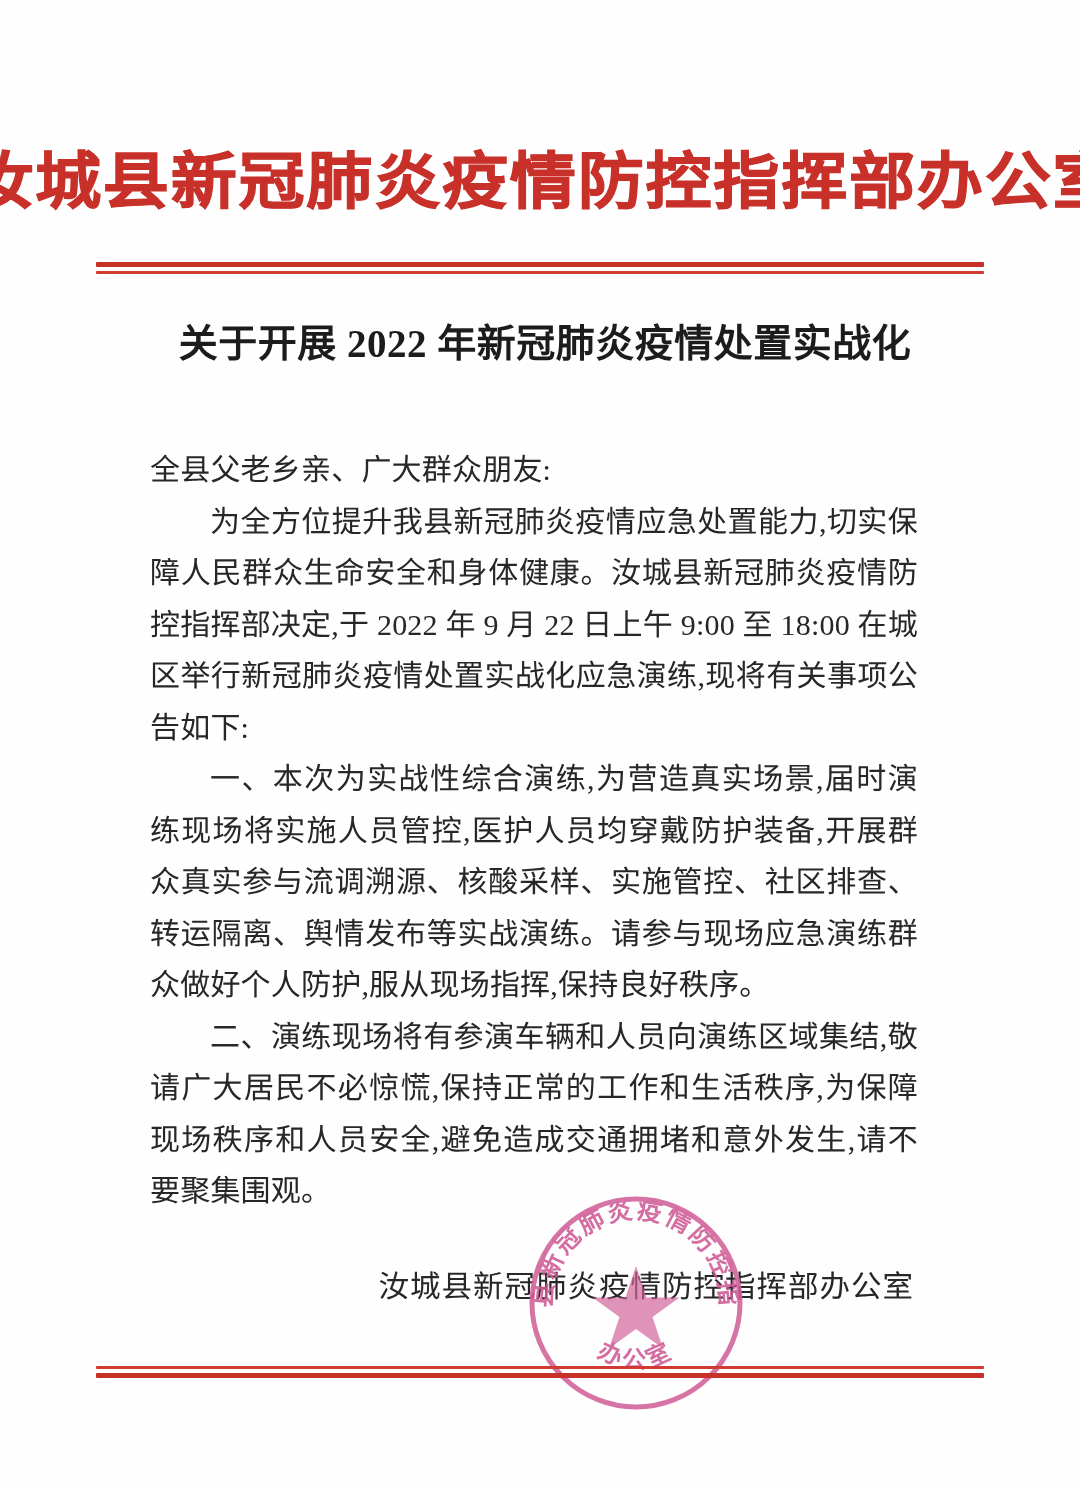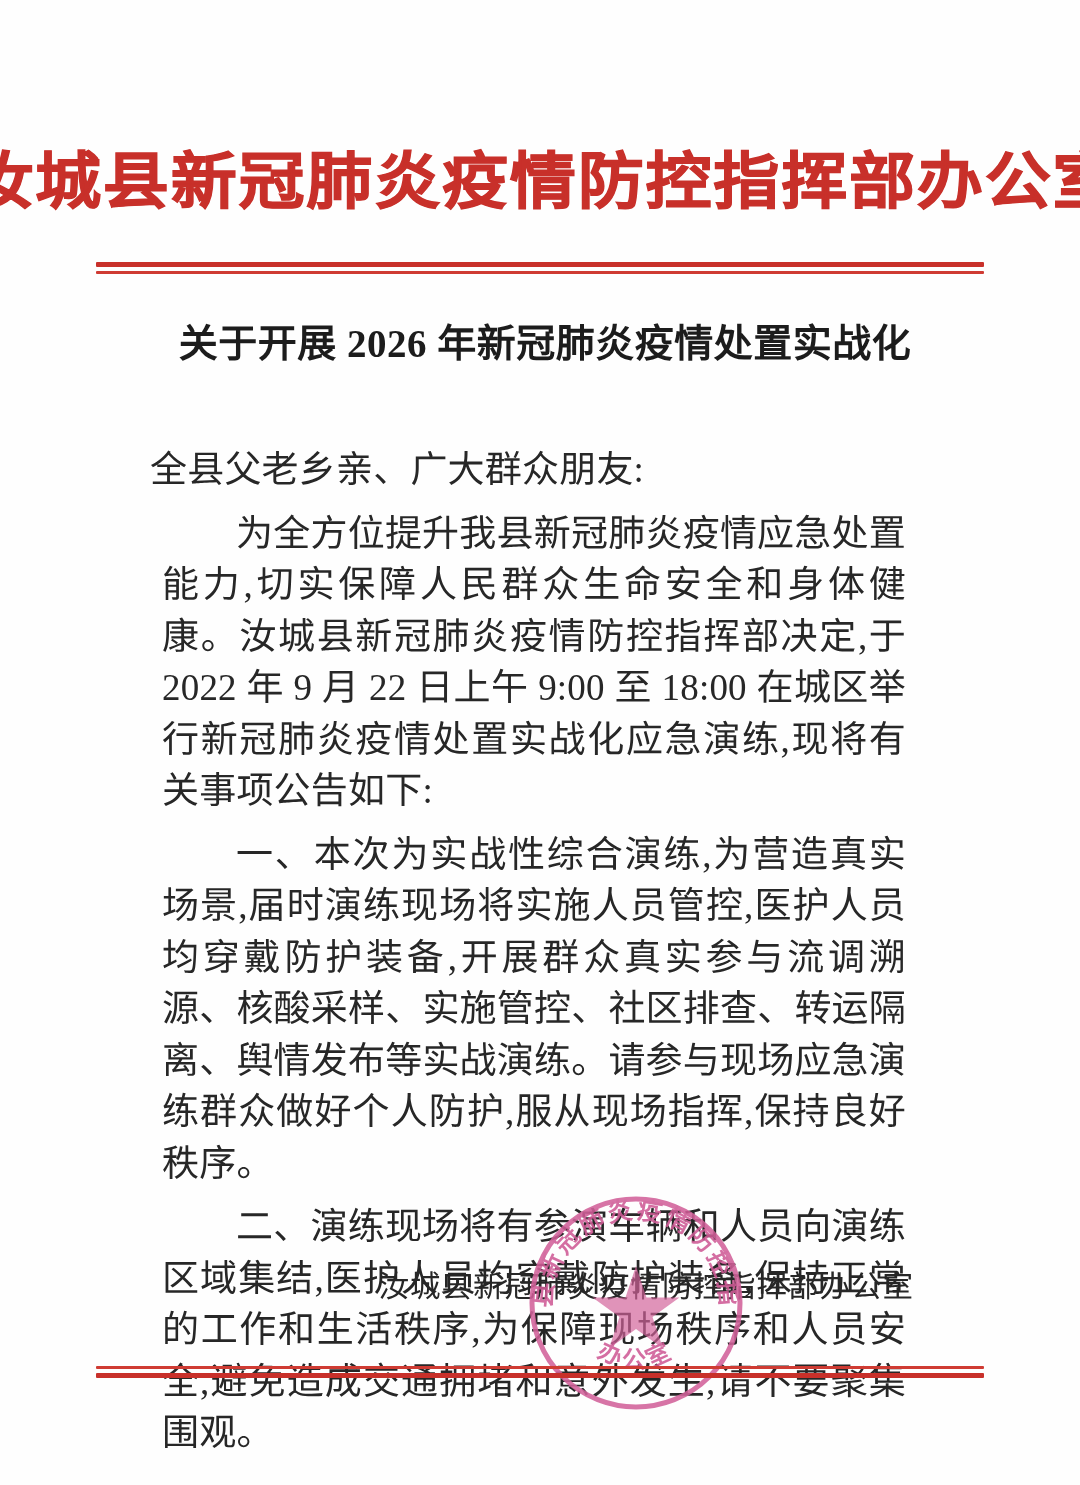--- a/index.html
+++ b/index.html
@@ -81,34 +81,34 @@
   .doc-title .tline { display: block; }
 
   
   .body-block {
     position: absolute;
     top: 444px;
     left: 150px;
     width: 768px;
     color: #272727;
     font-family: "Liberation Serif", "DejaVu Serif", serif;
-    font-size: 37px;
+    font-size: 30px;
     line-height: 51.5px;
     text-align: justify;
     text-justify: inter-character;
     letter-spacing: 0.2px;
   }
 
   .salutation {
     margin: 0 0 0 0;
     text-indent: 0;
   }
 
   .para {
-    margin: 12px;
+    margin: 0;
     text-indent: 2em;
   }
 
   
   .signoff {
     position: absolute;
     top: 1262px;
     left: 150px;
     width: 768px;
     color: #272727;
@@ -171,28 +171,28 @@
     <span class="letterhead-title">汝城县新冠肺炎疫情防控指挥部办公室</span>
   </div>
 
   <div class="rule-top">
     <div class="bar-thick"></div>
     <div class="bar-gap"></div>
     <div class="bar-thin"></div>
   </div>
 
   <div class="doc-title">
-    <span class="tline">关于开展 2026 年新冠肺炎疫情处置实战化</span>
+    <span class="tline">关于开展 2022 年新冠肺炎疫情处置实战化</span>
   </div>
 
   <div class="body-block">
     <p class="salutation">全县父老乡亲、广大群众朋友:</p>
     <p class="para">为全方位提升我县新冠肺炎疫情应急处置能力,切实保障人民群众生命安全和身体健康。汝城县新冠肺炎疫情防控指挥部决定,于 2022 年 9 月 22 日上午 9:00 至 18:00 在城区举行新冠肺炎疫情处置实战化应急演练,现将有关事项公告如下:</p>
     <p class="para">一、本次为实战性综合演练,为营造真实场景,届时演练现场将实施人员管控,医护人员均穿戴防护装备,开展群众真实参与流调溯源、核酸采样、实施管控、社区排查、转运隔离、舆情发布等实战演练。请参与现场应急演练群众做好个人防护,服从现场指挥,保持良好秩序。</p>
-    <p class="para">二、演练现场将有参演车辆和人员向演练区域集结,医护人员均穿戴防护装备,保持正常的工作和生活秩序,为保障现场秩序和人员安全,避免造成交通拥堵和意外发生,请不要聚集围观。</p>
+    <p class="para">二、演练现场将有参演车辆和人员向演练区域集结,敬请广大居民不必惊慌,保持正常的工作和生活秩序,为保障现场秩序和人员安全,避免造成交通拥堵和意外发生,请不要聚集围观。</p>
   </div>
 
   <div class="signoff">
     <span class="org">汝城县新冠肺炎疫情防控指挥部办公室</span>
   </div>
 
   <div class="seal">
     <svg viewBox="0 0 222 222" xmlns="http://www.w3.org/2000/svg">
       <defs>
         <path id="sealArcTop" d="M 27,111 A 84,84 0 0 1 195,111" fill="none"></path>

